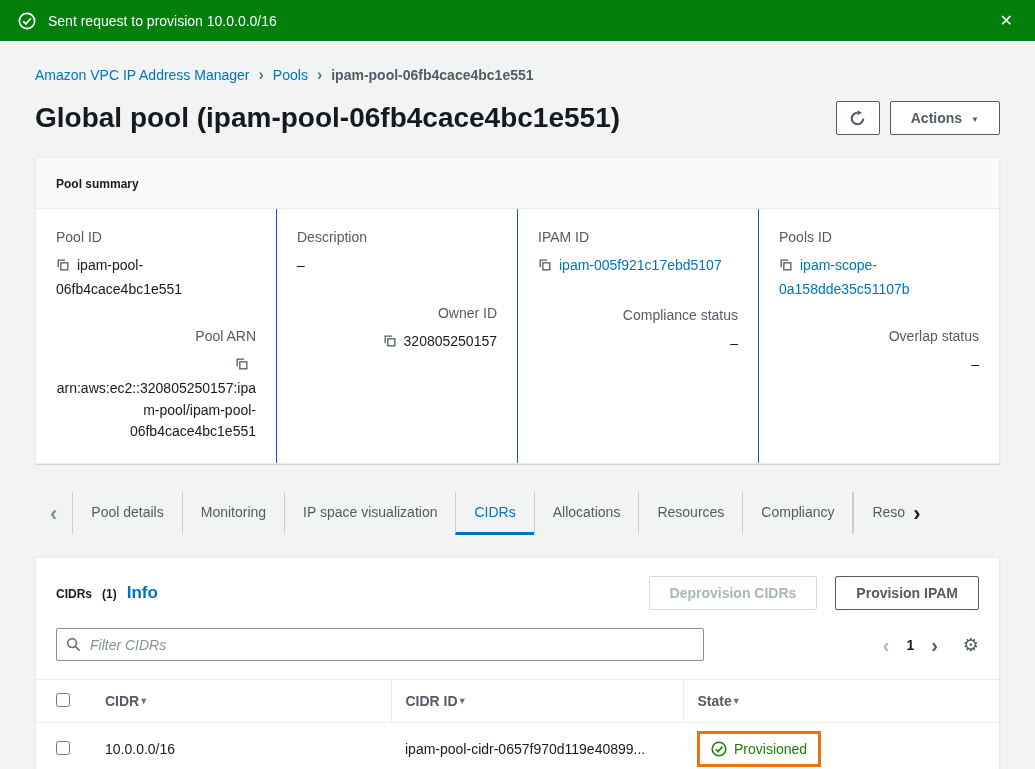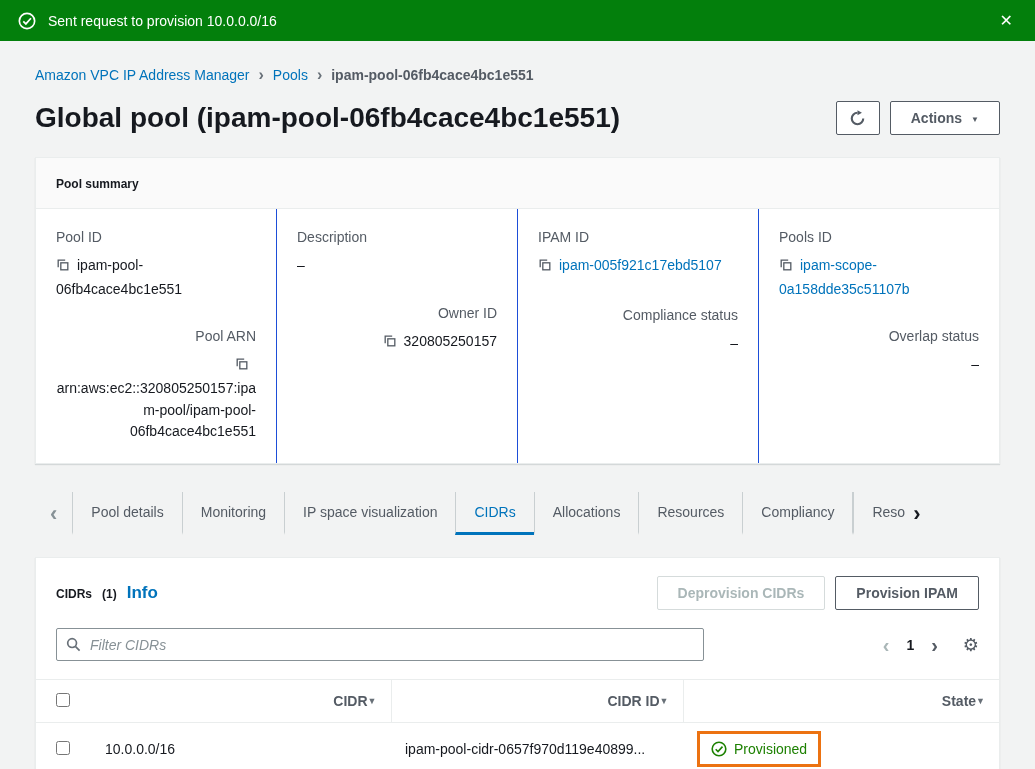--- a/index.html
+++ b/index.html
@@ -66,39 +66,39 @@
          border-bottom: 3px solid transparent; border-left: 1px solid #c9cfd1; cursor: pointer; white-space: nowrap; }
   .tab.last-sep { border-right: 1px solid #c9cfd1; }
   .tab.active { color: var(--blue); border-bottom-color: var(--blue); }
   .tab.clipped { max-width: 58px; overflow: hidden; padding-right: 0; }
 
   
   .cidrs-card { margin-top: 22px; }
   .cidrs-hd { display: flex; justify-content: space-between; align-items: center; padding: 18px 20px 14px; }
   .cidrs-title-row { display: flex; align-items: baseline; gap: 10px; }
   .info-link { color: var(--blue); font-size: 17px; font-weight: 700; cursor: pointer; }
-  .hd-buttons { display: flex; gap: 10px; }
+  .hd-buttons { display: flex; gap: 18px; }
 
   .filter-row { display: flex; justify-content: space-between; align-items: center; padding: 4px 20px 18px; }
   .searchwrap { position: relative; width: 648px; }
   .search-input { width: 100%; height: 33px; border: 1px solid #879196; border-radius: 2px;
                   padding: 0 10px 0 33px; font-family: inherit; font-size: 14px; color: #16191f; background: #fff; }
   .search-input::placeholder { color: #879196; font-style: italic; }
   .search-ic { position: absolute; left: 10px; top: 9px; }
   .pager { display: flex; align-items: center; gap: 17px; }
   .pg-btn { font-size: 20px; font-weight: 700; line-height: 1; cursor: pointer; }
   .pg-prev { color: #aab7b8; }
   .pg-next { color: #545b64; }
   .pg-num { font-weight: 700; color: #16191f; cursor: pointer; }
   .gear { font-size: 18px; color: #545b64; cursor: pointer; margin-left: 8px; }
 
   table { width: 100%; border-collapse: collapse; table-layout: fixed; }
   th { border-top: 1px solid #eaeded; border-bottom: 1px solid #eaeded; text-align: left; padding: 0; }
   th.divider { border-right: 1px solid #eaeded; }
-  .th-inner { display: flex; align-items: center; justify-content: flex-end; padding: 13px 14px; font-weight: 700; color: #545b64; }
+  .th-inner { display: flex; align-items: center; justify-content: flex-start; padding: 13px 14px; font-weight: 700; color: #545b64; }
   .filter-caret { color: #687078; font-size: 9px; }
   .col-check { width: 55px; }
   .col-cidr { width: 300px; }
   .col-cidrid { width: 292px; }
   td { padding: 8px 14px; border-bottom: 1px solid #eaeded; vertical-align: middle; }
   td.cell-pad { padding-top: 14px; padding-bottom: 14px; }
   .cb-cell { padding-left: 20px; }
   .cb { width: 14px; height: 14px; cursor: pointer; }
   .truncate { white-space: nowrap; overflow: hidden; }
   .state-hl { display: inline-flex; align-items: center; gap: 7px; border: 3px solid var(--orange); padding: 7px 11px; background: #fff; }

